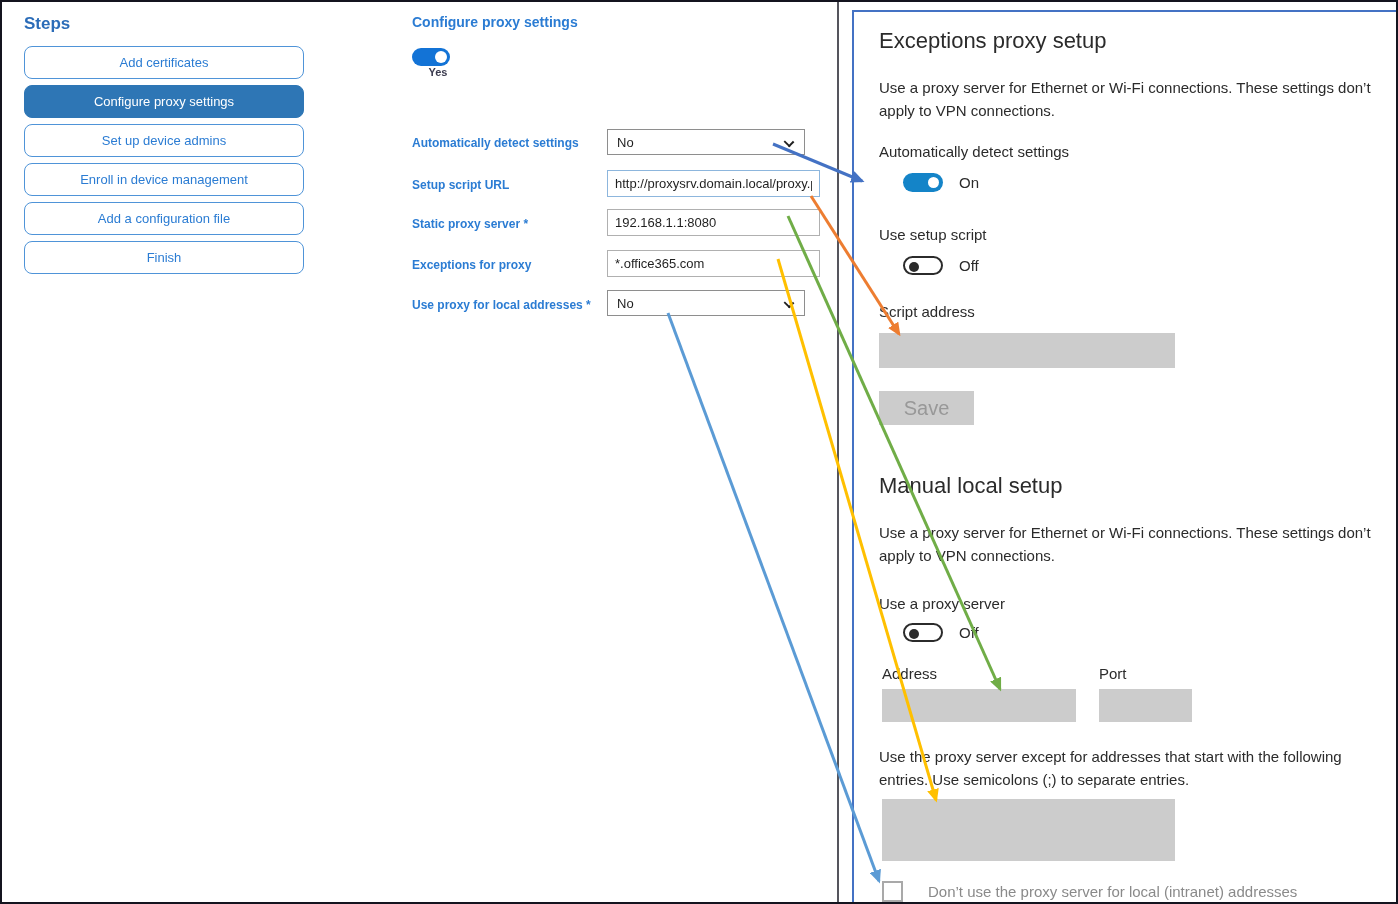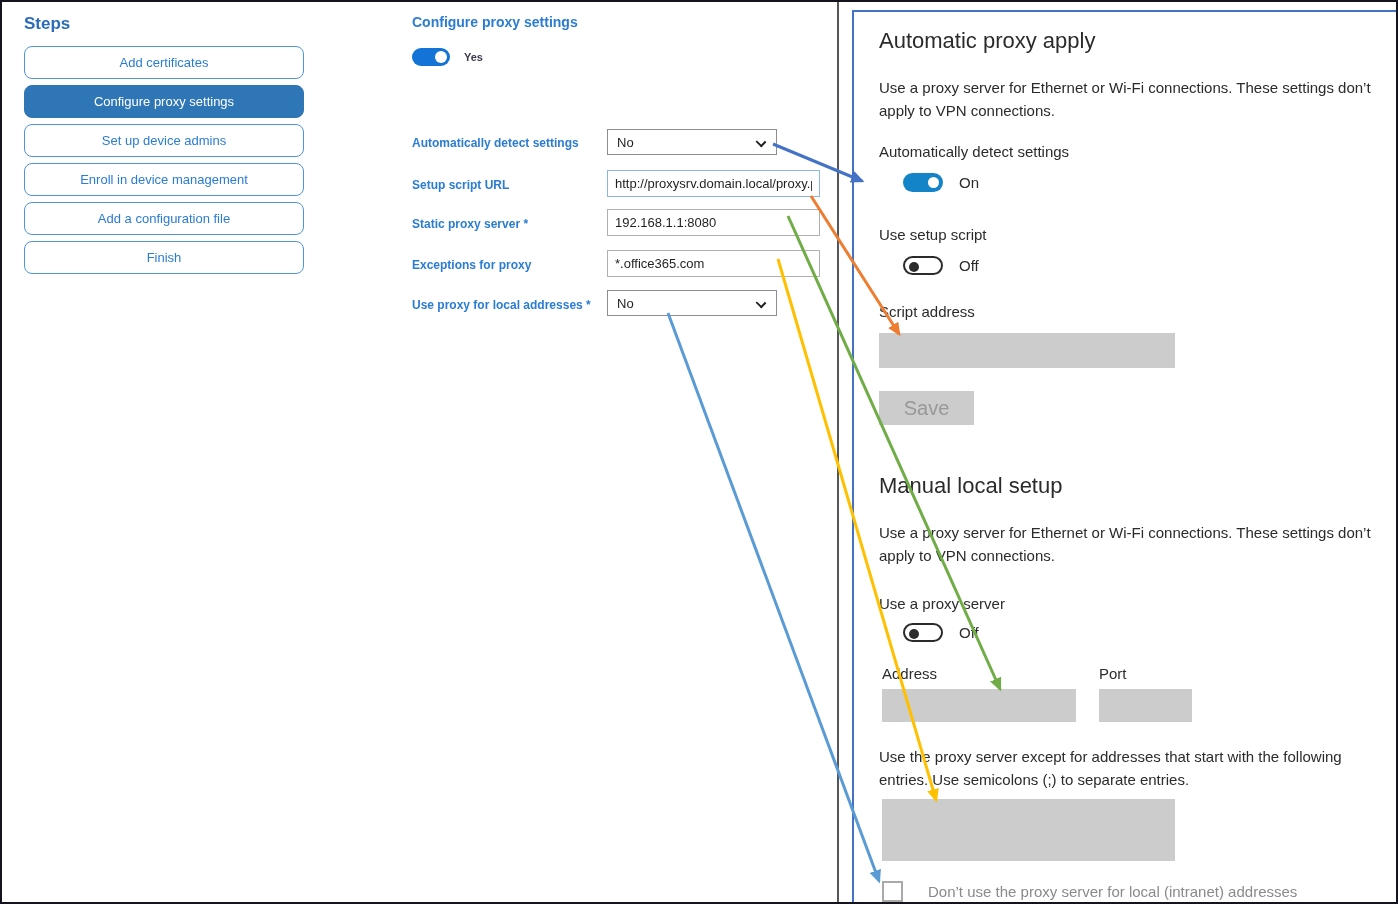--- a/index.html
+++ b/index.html
@@ -26,32 +26,32 @@
   .check-badge {
     position:absolute; right:9px; top:5px; width:22px; height:22px;
     border-radius:50%; background:#1d8a1d; color:#fff; font-size:14px;
     font-weight:bold; display:flex; align-items:center; justify-content:center;
   }
   
   .form-title {
     position:absolute; left:410px; top:12px;
     font-size:14px; font-weight:bold; color:#2b7cd3;
   }
-  .toggle-row-mid { position:absolute; left:410px; top:46px; display:flex; align-items:center; }
+  .toggle-row-mid { position:absolute; left:410px; top:46px; display:flex; align-items:center;flex-direction:column; }
   .toggle-sm {
     position:relative; width:38px; height:18px; border-radius:9px; background:#1373d6;
   }
   .toggle-sm .knob {
     position:absolute; right:3px; top:3px; width:12px; height:12px;
     border-radius:50%; background:#fff;
   }
   .toggle-sm-label { margin-left:14px; font-size:11px; font-weight:bold; color:#3b3b4f; }
   .f-label { position:absolute; left:410px; font-size:12px; font-weight:bold; color:#2b7cd3; }
   .f-select {
-    position:absolute; left:605px; width:170px; height:26px;
+    position:absolute; left:605px; width:198px; height:26px;
     border:1px solid #8e8e8e; background:#fff; font-size:13px; color:#1f1f1f;
     display:flex; align-items:center; padding:0 9px; cursor:pointer;
   }
   .f-select .chev {
     position:absolute; right:11px; top:8px; width:8px; height:8px;
     border-right:2px solid #1f1f1f; border-bottom:2px solid #1f1f1f;
     transform:rotate(45deg) scale(1,0.9);
   }
   .f-input {
     position:absolute; left:605px; width:213px; height:27px;
@@ -146,21 +146,21 @@
 
   <div class="f-label" style="top:296px;">Use proxy for local addresses *</div>
   <div class="f-select" style="top:288px;">
     <span>No</span>
     <span class="chev"></span>
   </div>
 
   <div class="pane-divider"></div>
 
   <div class="win-panel">
-    <div class="wp-abs wp-h" style="left:25px; top:16px;">Automatic proxy apply</div>
+    <div class="wp-abs wp-h" style="left:25px; top:16px;">Exceptions proxy setup</div>
     <div class="wp-abs wp-p" style="left:25px; top:64px;">Use a proxy server for Ethernet or Wi-Fi connections. These settings don’t apply to VPN connections.</div>
 
     <div class="wp-abs wp-label" style="left:25px; top:131px;">Automatically detect settings</div>
     <div class="wp-abs toggle-win-row" style="left:25px; top:161px;">
       <div class="toggle-win on">
           <div class="knob"></div>
         </div>
       <div class="t-label">On</div>
     </div>
 

